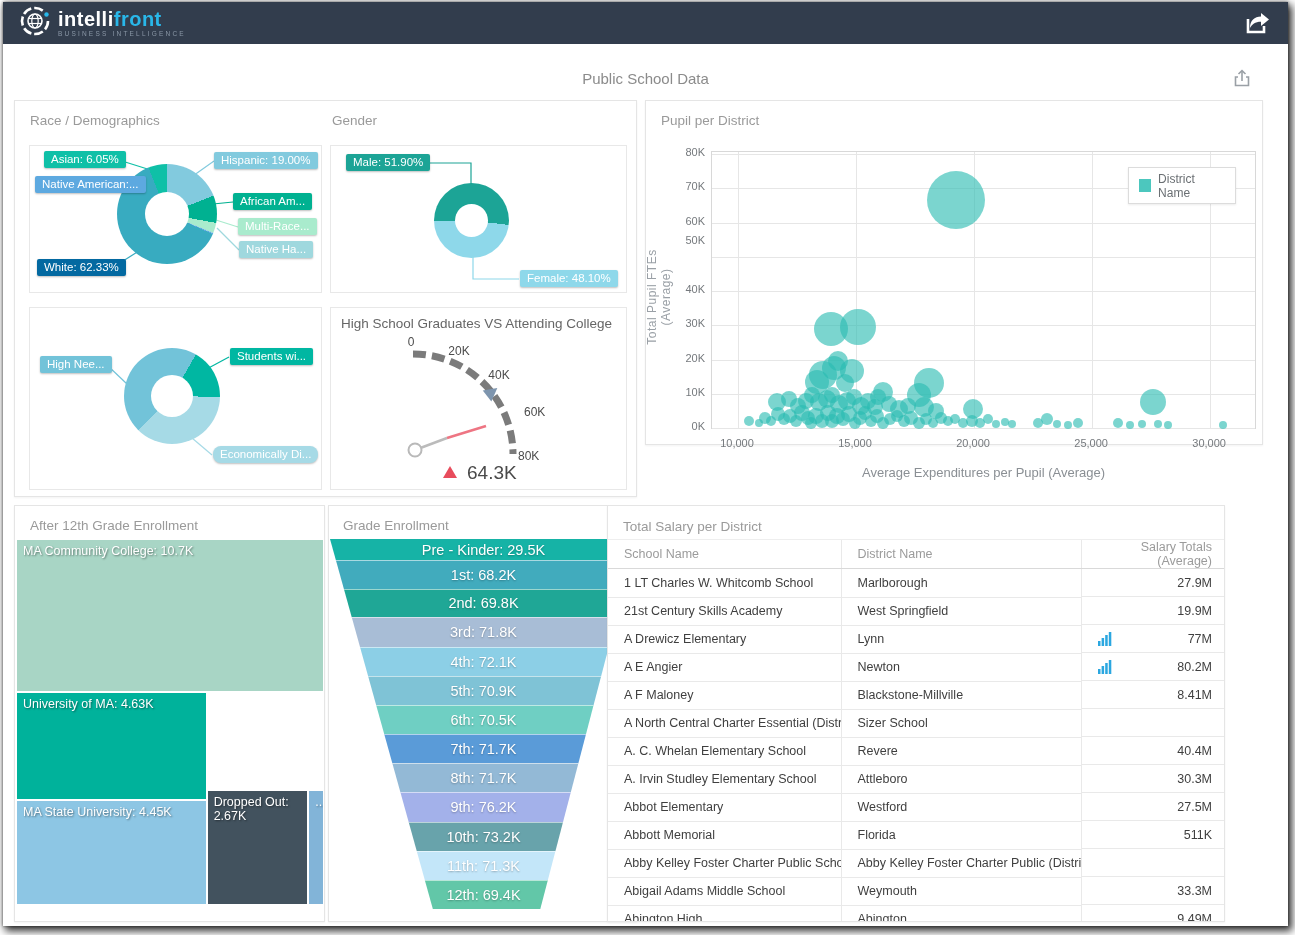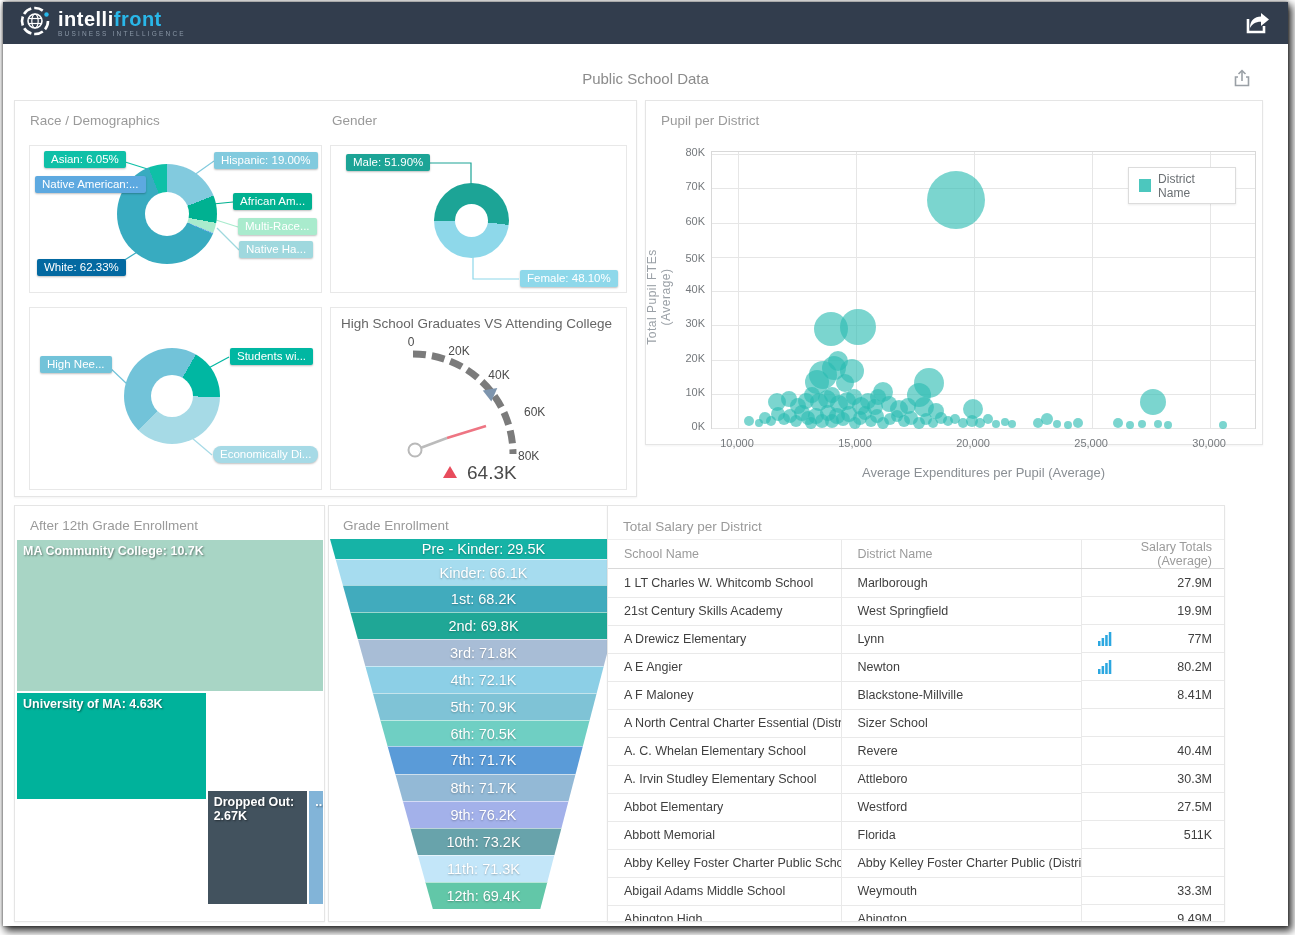--- a/index.html
+++ b/index.html
@@ -49,21 +49,21 @@
 .bubble{position:absolute;border-radius:50%}
 .ytick{position:absolute;width:44px;text-align:right;font-size:11px;color:#75797d;left:15px}
 .xtick{position:absolute;width:60px;text-align:center;font-size:11px;color:#75797d}
 .axis-label-y{position:absolute;left:-52px;top:182px;width:130px;transform:rotate(-90deg);font-size:12px;color:#9aa0a6;text-align:center;letter-spacing:.5px}
 .axis-label-x{position:absolute;left:65px;width:545px;top:364px;text-align:center;font-size:13px;color:#8a8f94}
 .legend{position:absolute;left:482px;top:66px;width:108px;height:37px;background:#fff;border:1px solid #dcdcdc;box-shadow:0 1px 2px rgba(0,0,0,.08);display:flex;align-items:center;gap:7px;padding:0 10px;z-index:3}
 .legend-swatch{width:13px;height:13px}
 .legend-label{font-size:12px;color:#6a6f73}
 
 #treemap{position:absolute;left:1px;top:33px;width:308px;height:366px}
-.tile{position:absolute;border:1px solid #fff;color:#fff;font-size:12.5px;font-weight:bold;padding:4px 6px;text-shadow:1px 1px 2px rgba(0,0,0,.45);overflow:hidden}
+.tile{position:absolute;border:1px solid #fff;color:#fff;font-size:12.5px;font-weight:normal;padding:4px 6px;text-shadow:1px 1px 2px rgba(0,0,0,.45);overflow:hidden}
 
 #funnel{position:absolute;left:1px;top:33px;width:307px;height:370px;display:flex;flex-direction:column;
   clip-path:polygon(0 0,100% 0,68.5% 100%,33.5% 100%)}
 .fband{display:flex;align-items:center;justify-content:center;color:#fff;font-size:14.5px;text-shadow:0 1px 2px rgba(0,0,0,.28);overflow:visible}
 .fband+.fband{border-top:1px solid rgba(255,255,255,.55)}
 
 #salary-table{position:absolute;left:0;top:33px;width:100%;border-collapse:collapse;table-layout:fixed}
 #salary-table th{font-size:12.5px;color:#9b9b9b;font-weight:normal;text-align:left;height:28px;padding:0 0 0 16px;border-bottom:1px solid #d9d9d9;border-top:1px solid #eee}
 #salary-table td{font-size:12.5px;color:#3f3f3f;height:28px;padding:0 0 0 16px;border-bottom:1px solid #e9e9e9;overflow:hidden;white-space:nowrap}
 #salary-table th+th,#salary-table td+td{border-left:1px solid #e9e9e9}
@@ -288,49 +288,47 @@
     <div class="axis-label-x">Average Expenditures per Pupil (Average)</div>
     <div class="legend">
       <div class="legend-swatch" style="background: rgb(76, 199, 190);"></div>
       <div class="legend-label">District Name</div>
     </div>
   <div class="ytick" style="top: 319px;">0K</div>
       <div class="ytick" style="top: 284.757px;">10K</div>
       <div class="ytick" style="top: 250.514px;">20K</div>
       <div class="ytick" style="top: 216.27px;">30K</div>
       <div class="ytick" style="top: 182.027px;">40K</div>
-      <div class="ytick" style="top: 151px;">50K</div>
+      <div class="ytick" style="top: 133px;">50K</div>
       <div class="ytick" style="top: 113.541px;">60K</div>
       <div class="ytick" style="top: 79.2978px;">70K</div>
       <div class="ytick" style="top: 45.0546px;">80K</div>
       <div class="xtick" style="left: 60.9696px; top: 336px;">10,000</div>
       <div class="xtick" style="left: 179.013px; top: 336px;">15,000</div>
       <div class="xtick" style="left: 297.057px; top: 336px;">20,000</div>
       <div class="xtick" style="left: 415.1px; top: 336px;">25,000</div>
       <div class="xtick" style="left: 533.143px; top: 336px;">30,000</div>
     </div>
 
   <div class="card" id="card-after12">
     <div class="card-title" style="left:15px;top:12px">After 12th Grade Enrollment</div>
     <div id="treemap">
         <div class="tile" style="left: 0%; top: 0%; width: 100%; height: 41.8%; background: rgb(168, 213, 197);">MA Community College: 10.7K</div>
         <div class="tile" style="left: 0%; top: 41.8%; width: 61.9%; height: 29.5%; background: rgb(0, 178, 155);">University of MA: 4.63K</div>
+        <div class="tile" style="left: 0%; top: 71.3%; width: 61.9%; height: 28.7%; background: rgb(141, 198, 228);">MA State University: 4.45K</div>
         <div class="tile" style="left: 61.9%; top: 68.6%; width: 33%; height: 31.4%; background: rgb(66, 82, 94);">Dropped Out: 2.67K</div>
         <div class="tile" style="left: 94.9%; top: 68.6%; width: 5.1%; height: 31.4%; background: rgb(130, 180, 216);">...</div>
       </div>
   </div>
 
   <div class="card" id="card-grade">
     <div class="card-title" style="left:14px;top:12px">Grade Enrollment</div>
     <div id="funnel">
         <div class="fband" style="flex-grow: 29.5; background: rgb(22, 179, 166);">
           <span>Pre - Kinder: 29.5K</span>
-        </div>
-        <div class="fband" style="flex-grow: 66.1; background: rgb(166, 220, 239);">
-          <span>Kinder: 66.1K</span>
         </div>
         <div class="fband" style="flex-grow: 68.2; background: rgb(65, 171, 189);">
           <span>1st: 68.2K</span>
         </div>
         <div class="fband" style="flex-grow: 69.8; background: rgb(31, 167, 150);">
           <span>2nd: 69.8K</span>
         </div>
         <div class="fband" style="flex-grow: 71.8; background: rgb(168, 189, 214);">
           <span>3rd: 71.8K</span>
         </div>

